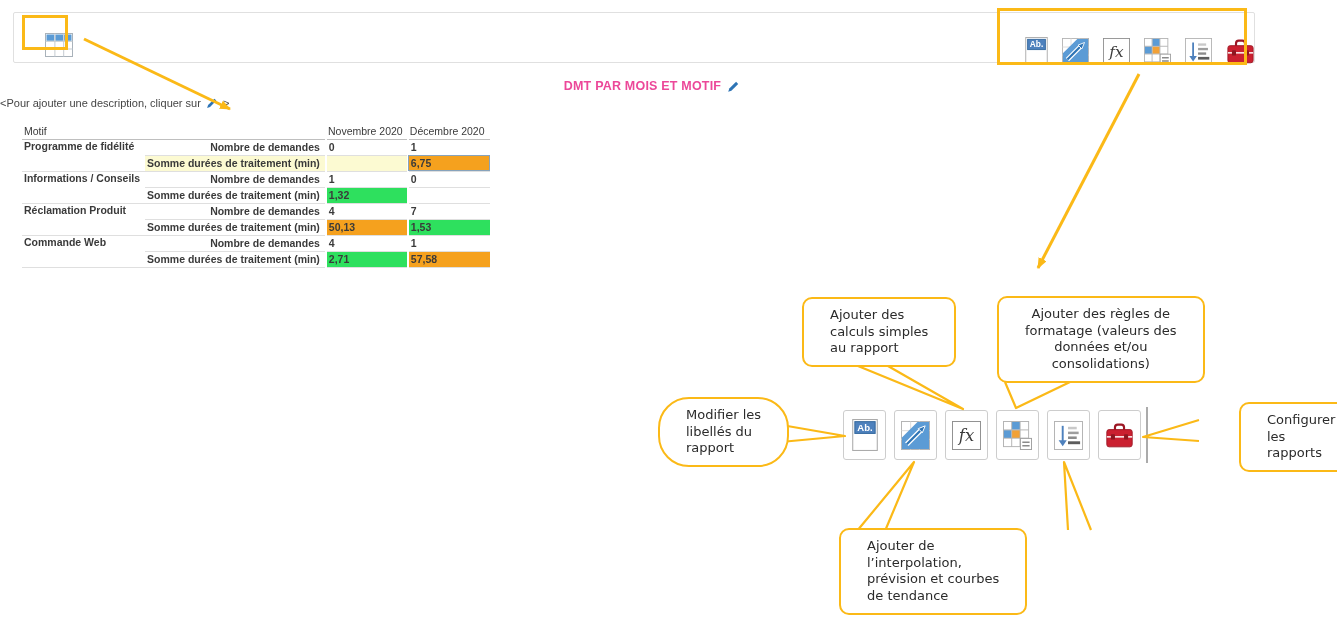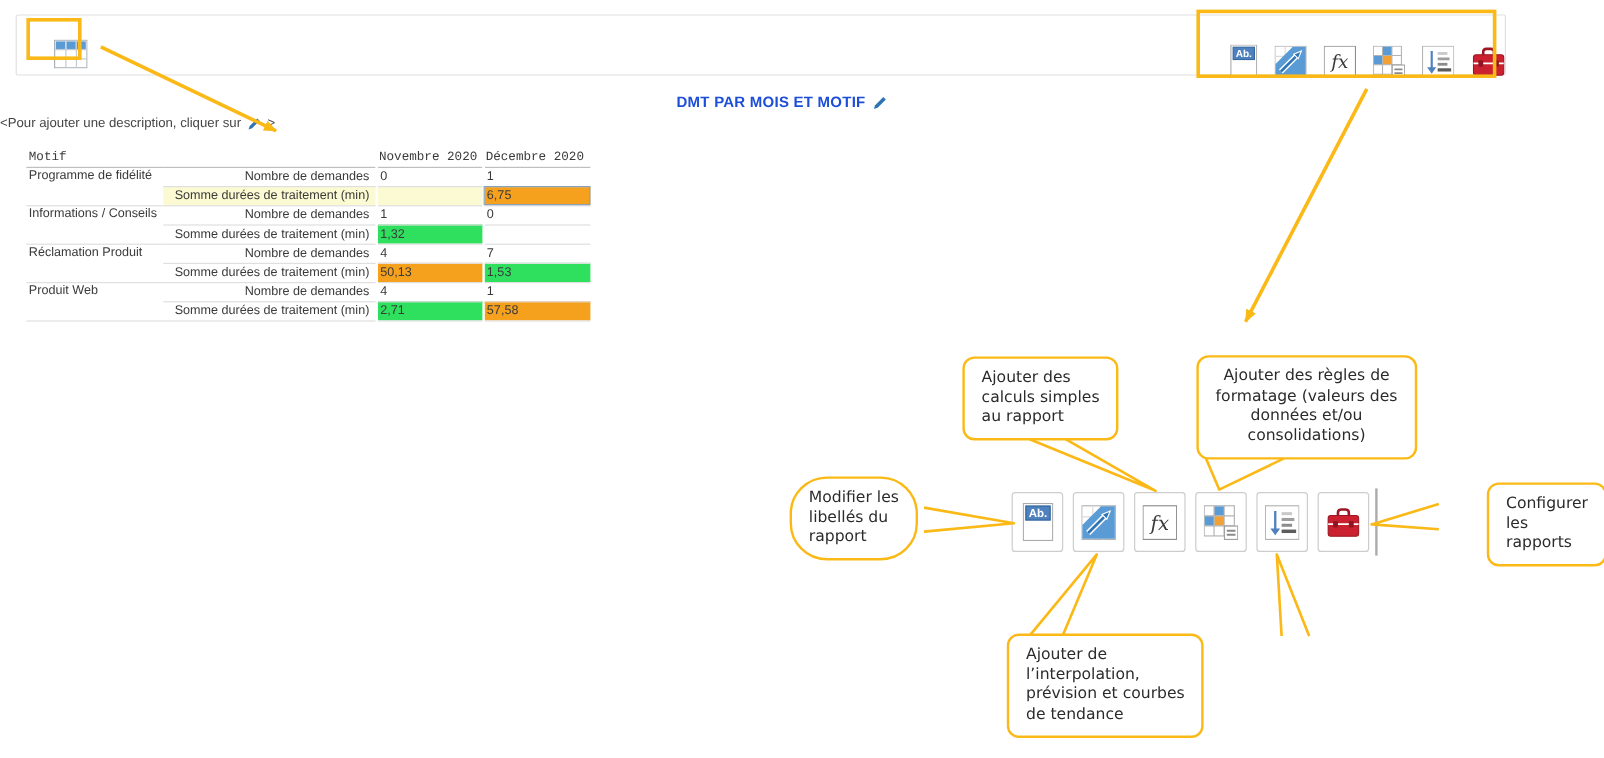--- a/index.html
+++ b/index.html
@@ -13,49 +13,49 @@
   .hl-box{position:absolute;border:3px solid var(--gold);box-sizing:border-box;background:transparent;}
   .hl-left{left:22px;top:15px;width:46px;height:35px;}
   .hl-right{left:997px;top:8px;width:250px;height:57px;}
   .top-icons{position:absolute;left:1011px;top:17px;width:230px;height:42px;display:flex;
              align-items:center;justify-content:space-between;}
   .tbtn{display:flex;align-items:center;justify-content:center;background:transparent;border:none;padding:0;cursor:pointer;}
 
   
   .header-block{position:absolute;left:0;top:76px;width:1304px;text-align:center;}
   .report-title{display:inline-flex;align-items:center;gap:6px;font-size:12.5px;font-weight:bold;
-                color:#1d4ed8;letter-spacing:.2px;}
+                color:#ec4899;letter-spacing:.2px;}
   .report-desc{margin-top:3px;display:flex;align-items:center;justify-content:flex-start;gap:5px;
                font-size:11px;color:#454545;}
 
   
   .report-table{position:absolute;left:22px;top:123px;border-collapse:collapse;table-layout:fixed;
                 font-size:10.5px;color:#3A3A3A;}
-  .report-table th,.report-table td{height:16px;padding:0 5px 0 2px;white-space:nowrap;box-sizing:border-box;}
-  .report-table thead th{border-bottom:1px solid #BFBFBF;font-weight:normal;font-family:Liberation Mono, monospace;}
+  .report-table th,.report-table td{height:16px;padding:0 5px 0 2px;white-space:nowrap;box-sizing:border-box;font-weight:bold;}
+  .report-table thead th{border-bottom:1px solid #BFBFBF;font-weight:normal;}
   .report-table td{border-bottom:1px solid #DFDFDF;}
   .th-motif,.c-motif{text-align:left;}
   .c-motif{vertical-align:top;padding-top:1px;}
   .th-val,.c-val{}
   .c-label{text-align:right;padding-right:6px;}
   .c-val{border-left:2px solid #fff;}
   .yellow{background:var(--cellYellow);}
   .green{background:var(--cellGreen);margin-top:38px;}
   .orange{background:var(--cellOrange);}
   .sel{outline:1px solid #87A3BC;outline-offset:-1px;}
 
   
   .mid-btn{position:absolute;top:410px;width:43px;height:50px;box-sizing:border-box;cursor:pointer;
            border:1px solid #CDCDCD;border-radius:3px;background:#fff;
            display:flex;align-items:center;justify-content:center;}
   .mid-sep{position:absolute;left:1146px;top:407px;width:2px;height:56px;background:#ABABAB;}
 
   
   .bubble{position:absolute;z-index:2;border:2px solid var(--gold);border-radius:10px;background:#fff;
-          padding:8px 14px;font-family:"DejaVu Sans",sans-serif;font-size:13px;line-height:1.28;
+          padding:8px 26px;font-family:"DejaVu Sans",sans-serif;font-size:13px;line-height:1.28;
           color:#2B2B2B;white-space:pre-line;}
   .b-edit{left:658px;top:397px;border-radius:31px;}
   .b-calc{left:802px;top:297px;}
   .b-rules{left:997px;top:296px;text-align:center;}
   .b-conf{left:1196px;top:402px;margin-left:43px;}
   .b-interp{left:839px;top:528px;}
   .b-sort{left:1061px;top:527px;}
 
   
   .overlay{position:absolute;left:0;top:0;z-index:1;pointer-events:none;}
@@ -226,21 +226,21 @@
         <td class="c-label">Nombre de demandes</td>
         <td class="c-val">4</td>
         <td class="c-val">7</td>
       </tr>
       <tr>
         <td class="c-label">Somme durées de traitement (min)</td>
         <td class="c-val orange">50,13</td>
         <td class="c-val green">1,53</td>
       </tr>
       <tr>
-        <td class="c-motif" rowspan="2">Produit Web</td>
+        <td class="c-motif" rowspan="2">Commande Web</td>
         <td class="c-label">Nombre de demandes</td>
         <td class="c-val">4</td>
         <td class="c-val">1</td>
       </tr>
       <tr>
         <td class="c-label">Somme durées de traitement (min)</td>
         <td class="c-val green">2,71</td>
         <td class="c-val orange">57,58</td>
       </tr>
     </tbody>

